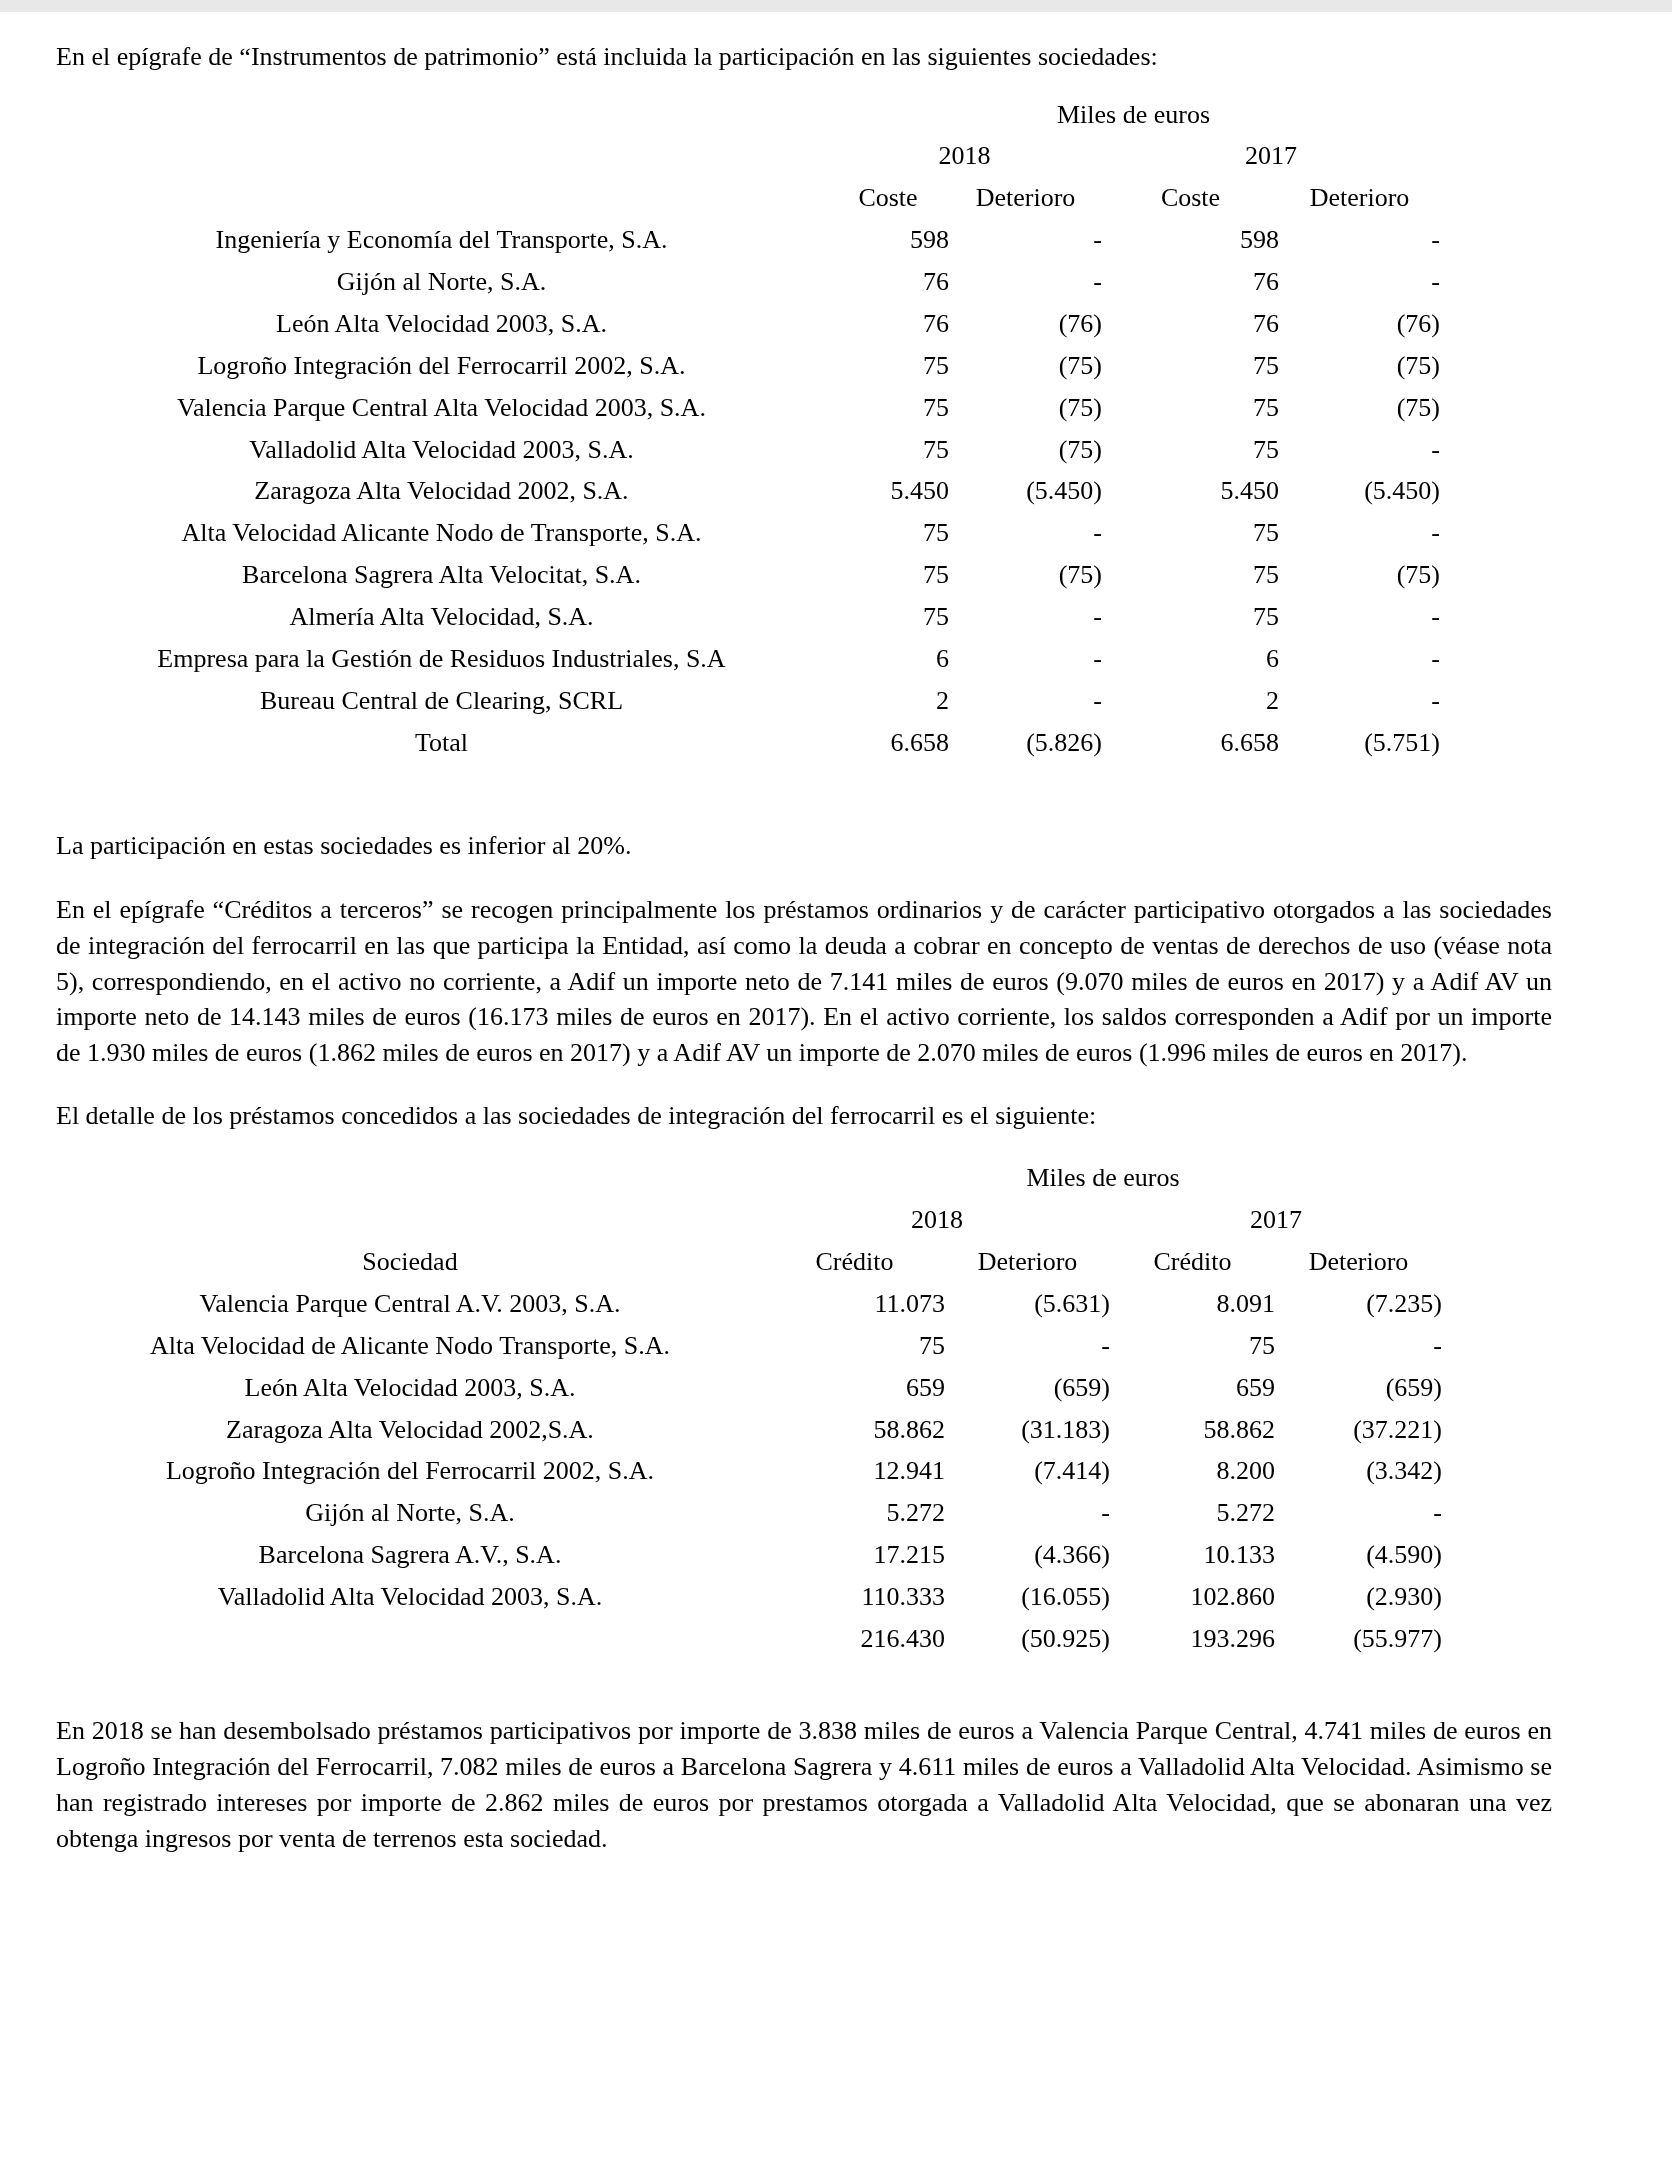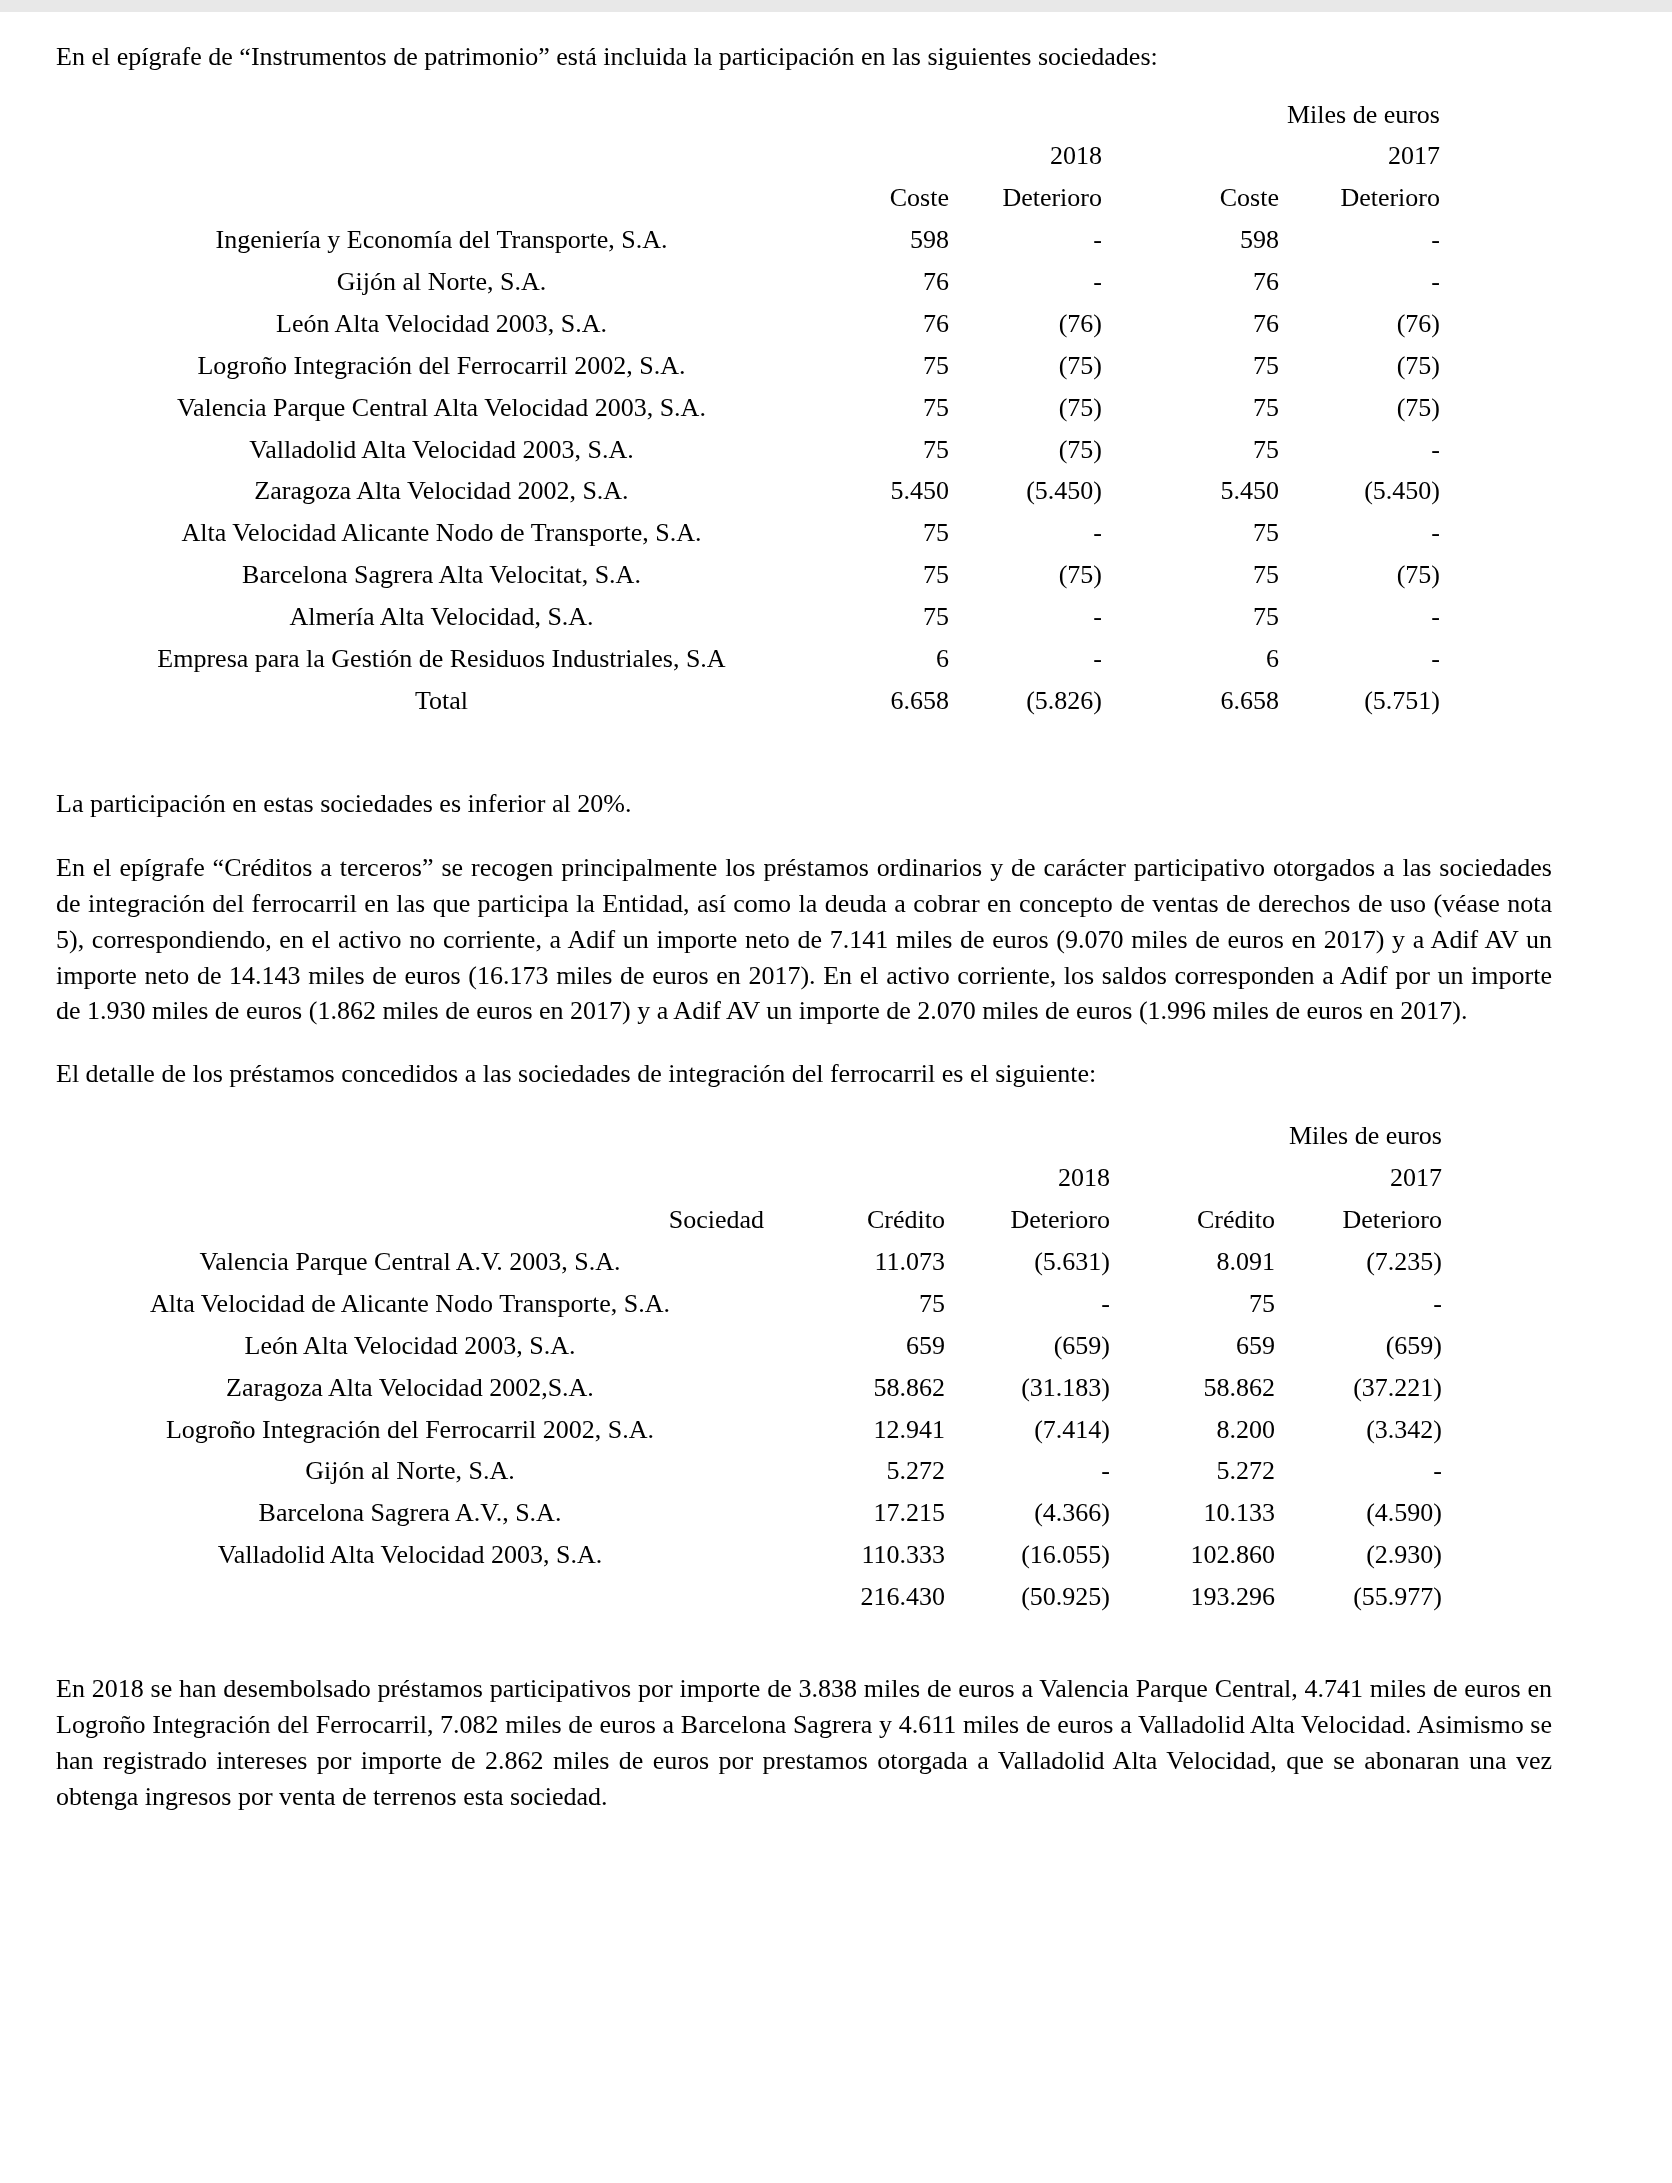--- a/index.html
+++ b/index.html
@@ -37,21 +37,21 @@
   }
   table.fin td {
     padding: 4.7px 0;
     line-height: 1.25;
     vertical-align: bottom;
     white-space: nowrap;
     overflow: hidden;
   }
   td.name  { text-align: center;  padding-left: 64px; }
   td.num   { text-align: right; }
-  td.center{ text-align: right; }
+  td.center{ text-align: center; }
   td.total-label { text-align: center; padding-right: 23.6px; }
 </style>
 </head>
 <body>
 
 <div class="page">
 
   <p class="para mb-intro">En el epígrafe de “Instrumentos de patrimonio” está incluida la participación en las siguientes sociedades:</p>
 
   <table class="fin">
@@ -152,20 +152,27 @@
         <td class="num">-</td>
       </tr>
       <tr>
         <td class="name">Empresa para la Gestión de Residuos Industriales, S.A</td>
         <td class="num">6</td>
         <td class="num">-</td>
         <td class="num">6</td>
         <td class="num">-</td>
       </tr>
       <tr>
+        <td class="name">Bureau Central de Clearing, SCRL</td>
+        <td class="num">2</td>
+        <td class="num">-</td>
+        <td class="num">2</td>
+        <td class="num">-</td>
+      </tr>
+      <tr>
         <td class="total-label">Total</td>
         <td class="num">6.658</td>
         <td class="num">(5.826)</td>
         <td class="num">6.658</td>
         <td class="num">(5.751)</td>
       </tr>
     </tbody>
   </table>
 
   <p class="para mt-part">La participación en estas sociedades es inferior al 20%.</p>

